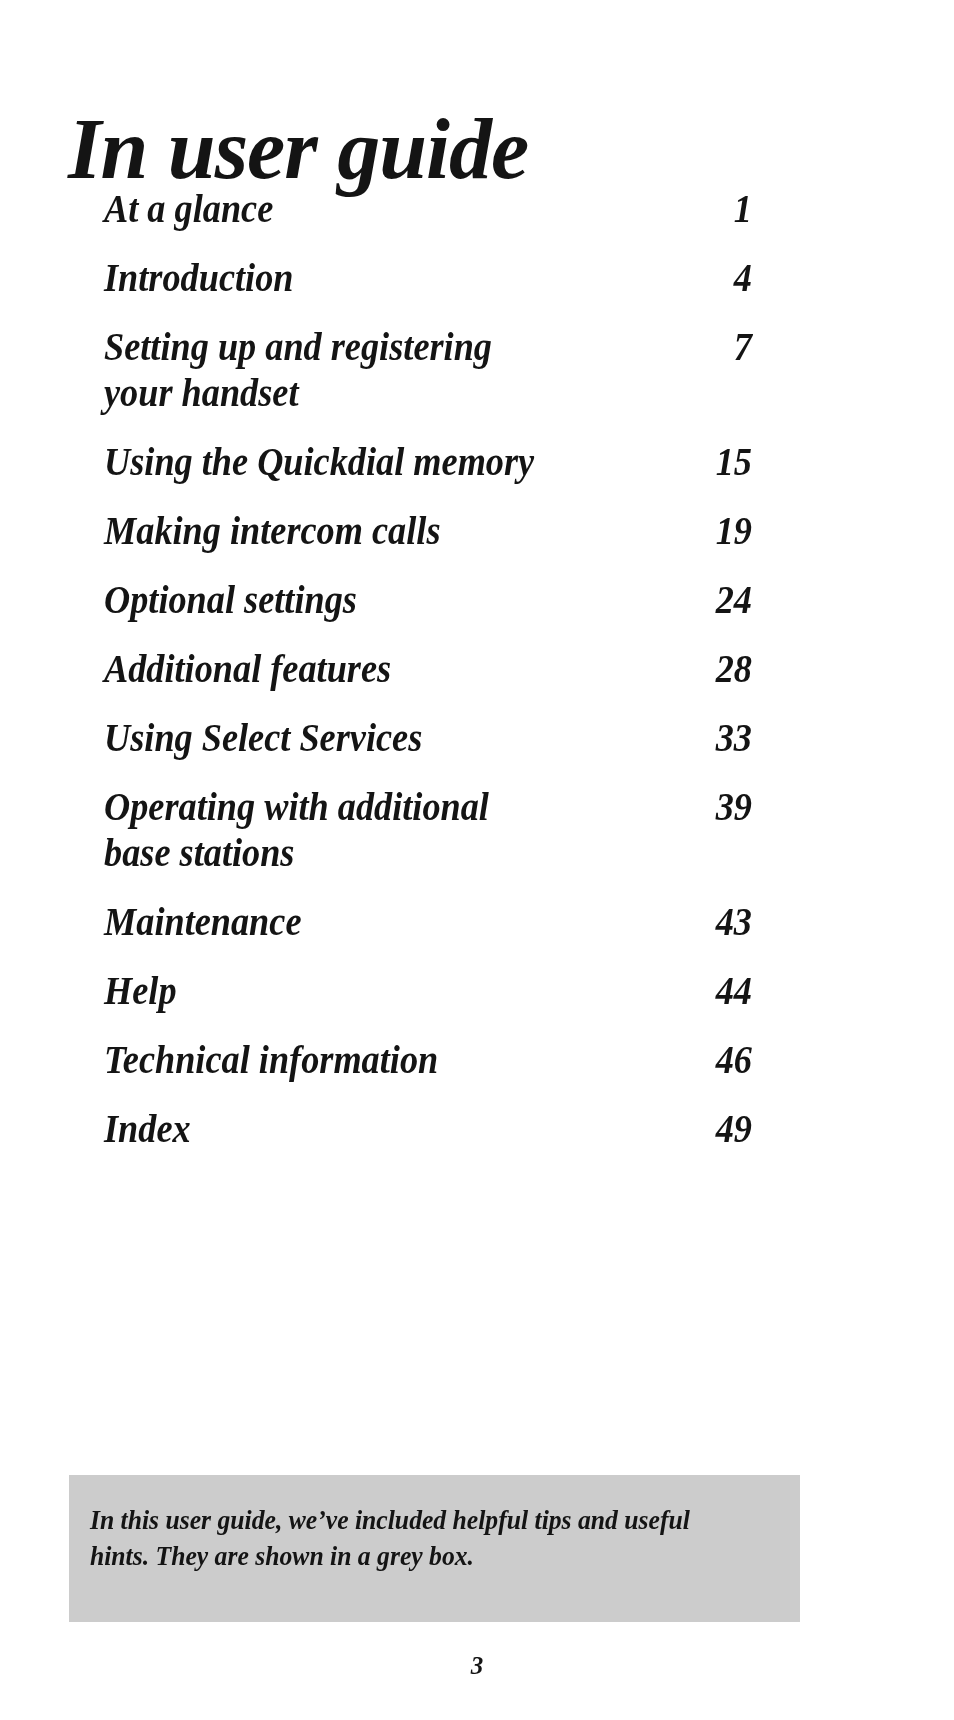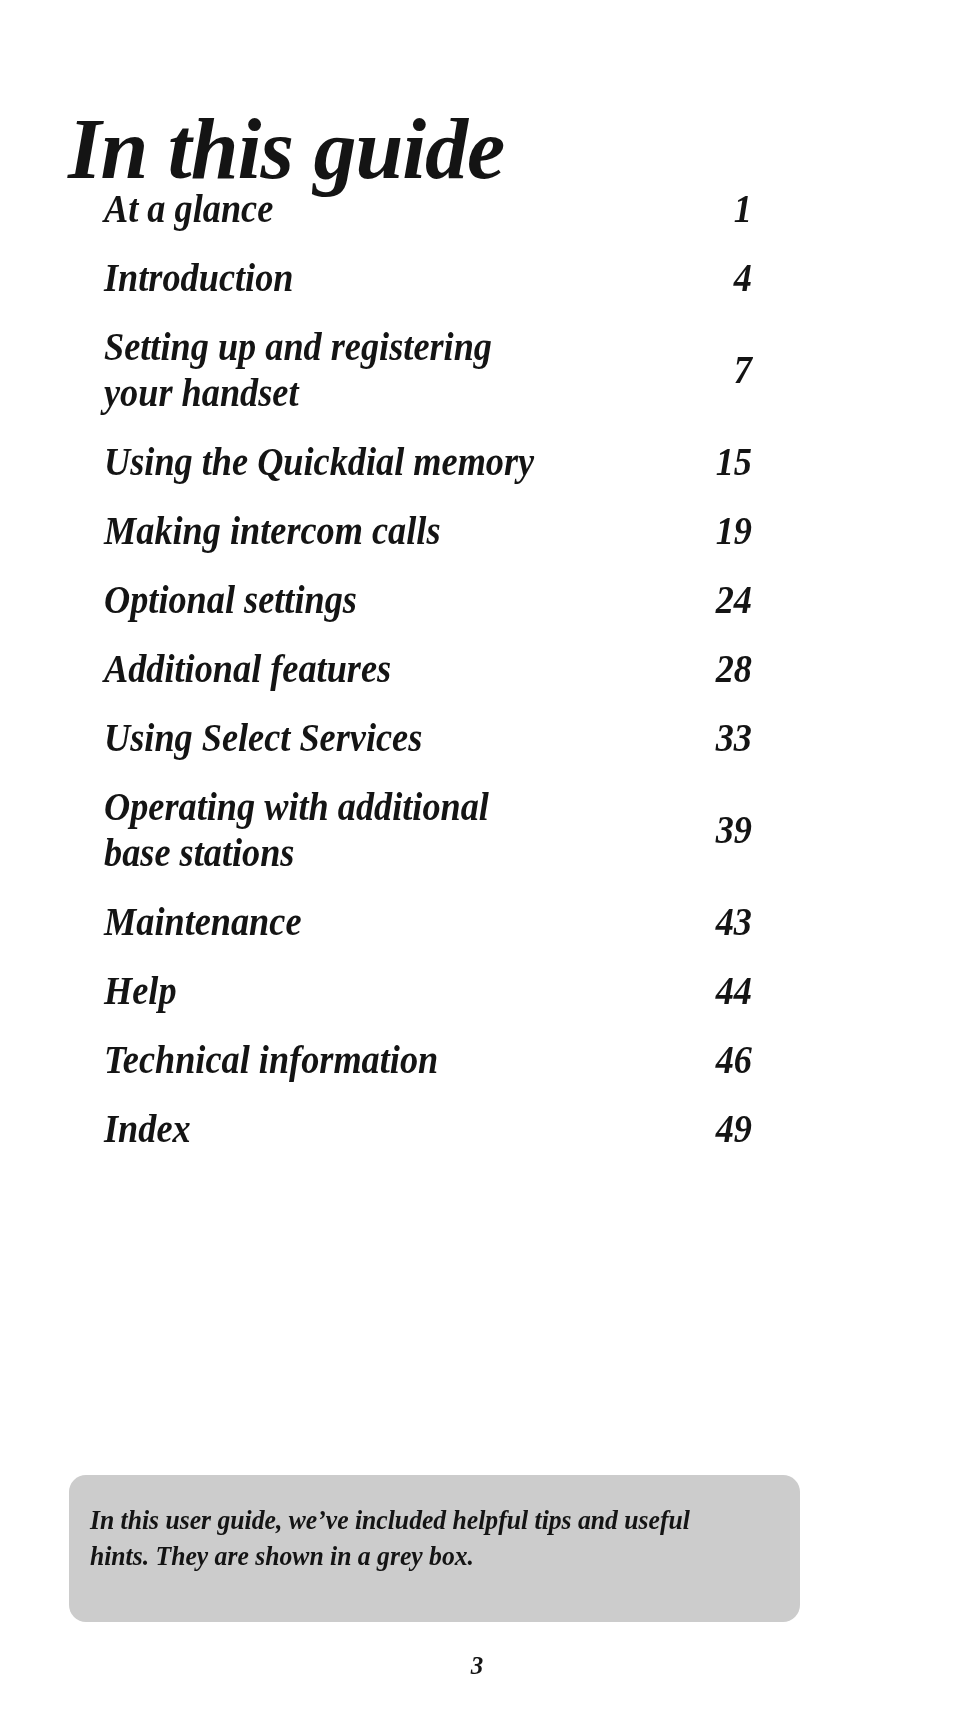--- a/index.html
+++ b/index.html
@@ -49,21 +49,21 @@
     align-items: flex-start;
     justify-content: space-between;
     font-size: 39px;
     font-weight: bold;
     font-style: italic;
     line-height: 1.0;
     margin-bottom: 23px;
   }
 
   .toc-entry.two-line {
-    align-items: center;
+    align-items: flex-start;
     margin-bottom: 23px;
   }
 
   .toc-label {
     font-size: 39px;
     font-weight: bold;
     font-style: italic;
     line-height: 1.18;
     white-space: pre-line;
     transform: scaleX(0.93);
@@ -88,21 +88,20 @@
   .tip-box {
     position: absolute;
     left: 69px;
     top: 1475px;
     width: 731px;
     height: 147px;
     background: #cccccc;
     box-sizing: border-box;
     display: flex;
     align-items: center;
-    border-radius: 17px;
   }
 
   .tip-text {
     font-size: 27px;
     font-weight: bold;
     font-style: italic;
     line-height: 1.32;
     padding: 0 22px 0 22px;
     transform: scaleX(0.95);
     transform-origin: left center;
@@ -119,21 +118,21 @@
     font-size: 25px;
     font-weight: bold;
     font-style: italic;
   }
 </style>
 </head>
 <body>
 
 <div class="page">
 
-  <h1 class="page-title">In this guide</h1>
+  <h1 class="page-title">In user guide</h1>
 
   <div class="toc">
 
     <div class="toc-entry">
       <span class="toc-label">At a glance</span>
       <span class="toc-page">1</span>
     </div>
 
     <div class="toc-entry">
       <span class="toc-label">Introduction</span>

